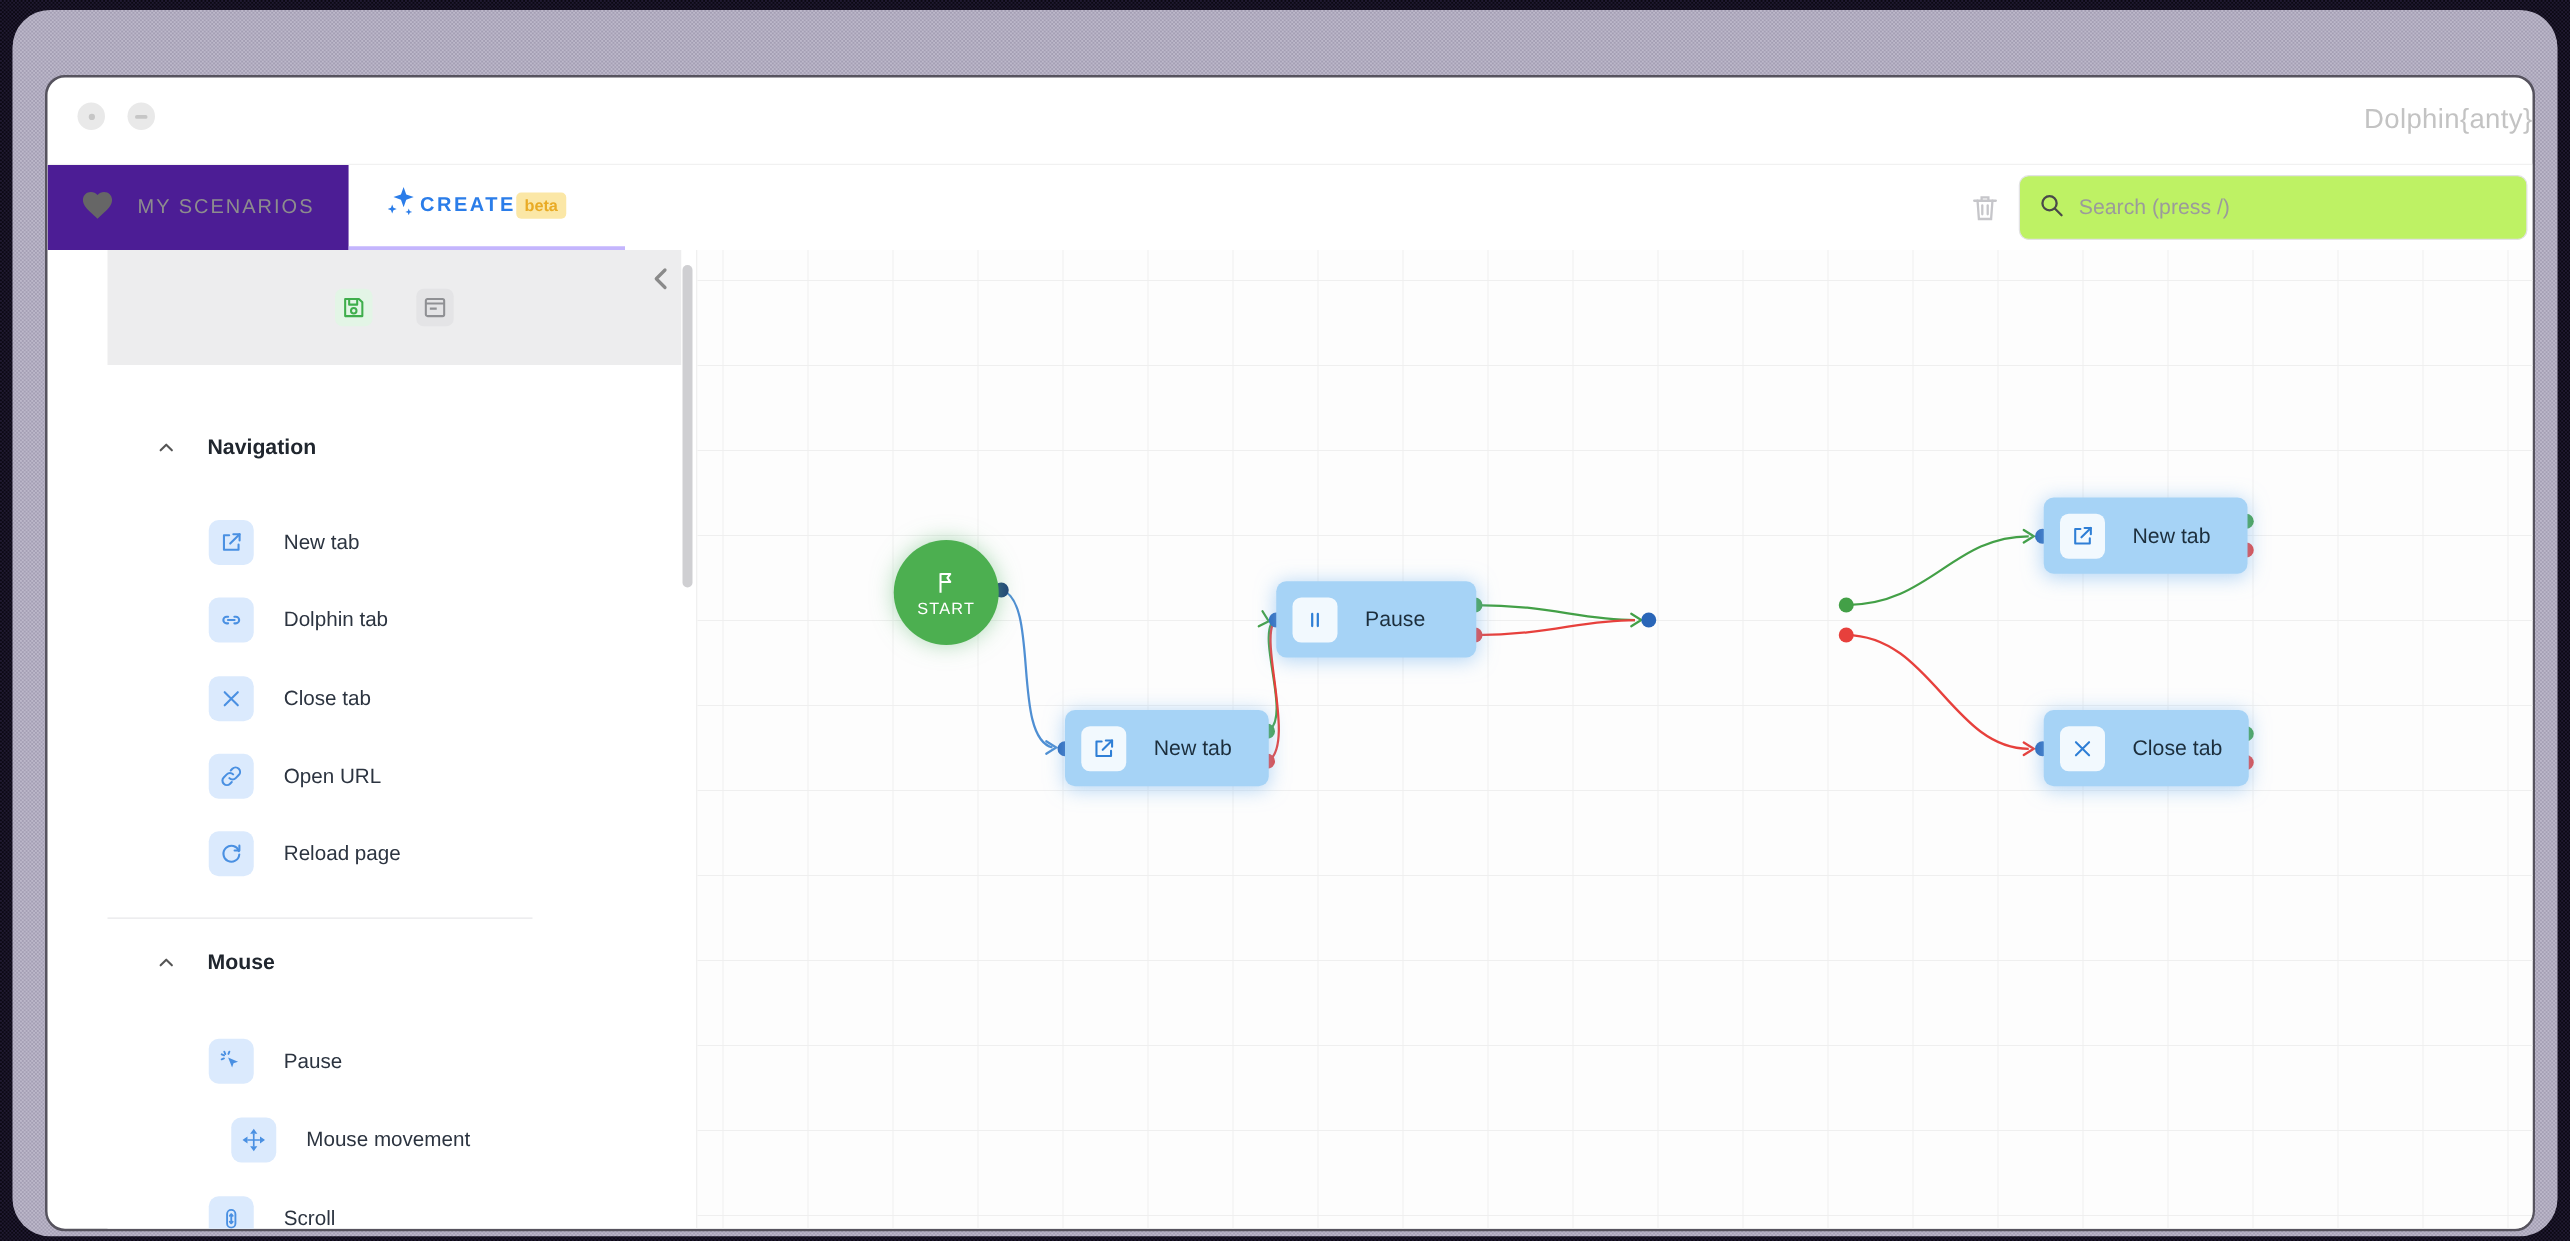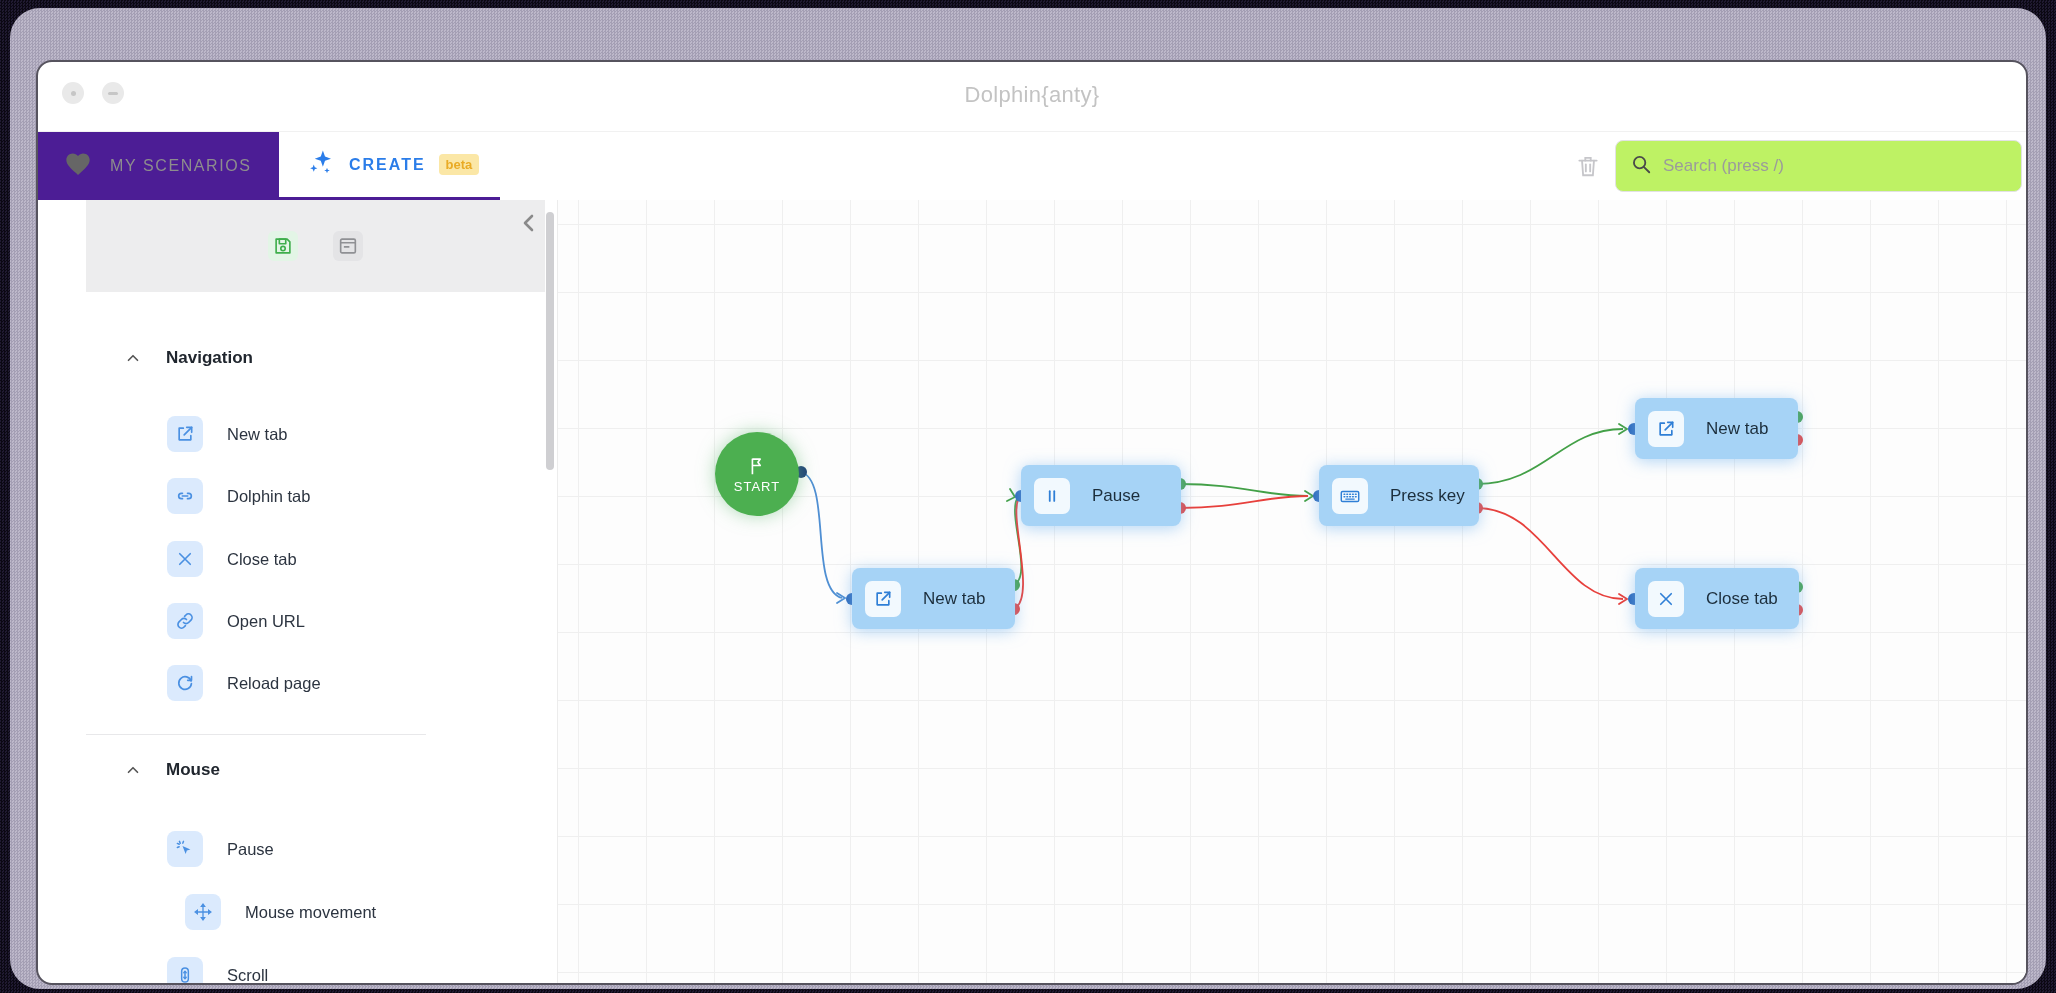--- a/index.html
+++ b/index.html
@@ -25,29 +25,29 @@
   }
 
   
   .titlebar { position:absolute; left:0; top:0; width:100%; height:70px; border-bottom:1px solid #f1f1f1; }
   .traffic { position:absolute; top:20px; width:22px; height:22px; border-radius:50%; background:#e9e9e9;
              display:flex; align-items:center; justify-content:center; }
   .traffic.b1 { left:24px; }
   .traffic.b2 { left:64px; }
   .t-dot { width:5px; height:5px; border-radius:50%; background:#c6c6c6; }
   .t-minus { width:10px; height:3px; border-radius:2px; background:#c6c6c6; }
-  .win-title { position:absolute; top:20px; left:0; width:100%; text-align:center;
+  .win-title { position:absolute; top:20px; left:0; width:100%; text-align:right;
                font-size:22px; color:#c3c3c3; letter-spacing:.3px; }
 
   
   .tabrow { position:absolute; left:0; top:70px; width:100%; height:68px; background:#fff; }
   .tab { position:absolute; top:0; height:68px; display:flex; align-items:center; cursor:pointer; }
   .tab-scenarios { left:0; width:241px; background:#4c1d95; padding-left:25px; gap:17px; }
   .tab-scenarios .lbl { font-size:16px; letter-spacing:1.6px; color:#8d8d8d; font-weight:500; }
-  .tab-create { left:241px; width:221px; background:#fff; padding-left:27px; gap:13px; border-bottom:3px solid #4c1d95;align-items:center; }
+  .tab-create { left:241px; width:221px; background:#fff; padding-left:27px; border-bottom:3px solid #c4b5fd;align-items:center; }
   .tab-create .lbl { font-size:16px; letter-spacing:2px; color:#2b7de9; font-weight:600; }
   .beta-badge { background:#fbe7a6; color:#e9ab25; font-size:13px; font-weight:700;
                 padding:3px 7px; border-radius:4px; }
   .trash-btn { position:absolute; top:20px; left:1537px; width:26px; height:28px; cursor:pointer; }
   .searchbox { position:absolute; top:8px; left:1577px; width:407px; height:52px;
                border:1px solid #e2e2e4; border-radius:8px; background:#bef264;
                display:flex; align-items:center; padding:0 14px; gap:11px; }
   .searchbox input { border:none; outline:none; flex:1; font-size:17px; color:#444;
                      font-family:"Liberation Sans", sans-serif; background:transparent; }
   .searchbox input::placeholder { color:#9b9b9b; }
@@ -340,29 +340,20 @@
       <div class="flow-node" style="left:463px; top:265px; width:160px;">
         <span class="n-chip">
           <svg width="18" height="18" viewBox="0 0 24 24" fill="none" stroke="#2f7fd6" stroke-width="2.4" stroke-linecap="round">
               <path d="M9 5.5v13"></path>
               <path d="M15 5.5v13"></path>
             </svg>
         </span>
         <span class="n-lbl">Pause</span>
       </div>
 
-      <div class="flow-node" style="left:761px; top:265px; width:160px;">
-        <span class="n-chip">
-          <svg width="22" height="22" viewBox="0 0 24 24" fill="none" stroke="#2f7fd6" stroke-width="1.6" stroke-linecap="round">
-              <rect x="2.5" y="7" width="19" height="11" rx="1.5"></rect>
-              <path d="M5.5 10h.8M8.6 10h.8M11.7 10h.8M14.8 10h.8M17.9 10h.8M5.5 12.7h.8M8.6 12.7h.8M11.7 12.7h.8M14.8 12.7h.8M17.9 12.7h.8M7.5 15.4h9"></path>
-            </svg>
-        </span>
-        <span class="n-lbl">Press key</span>
-      </div>
 
       <div class="flow-node" style="left:1077px; top:198px; width:163px;">
         <span class="n-chip">
           <svg width="20" height="20" viewBox="0 0 24 24" fill="none" stroke="#2f7fd6" stroke-width="2" stroke-linecap="round" stroke-linejoin="round">
               <path d="M10 5H5v14h14v-5"></path>
               <path d="M14 4h6v6"></path>
               <path d="M20 4l-9 9"></path>
             </svg>
         </span>
         <span class="n-lbl">New tab</span>

